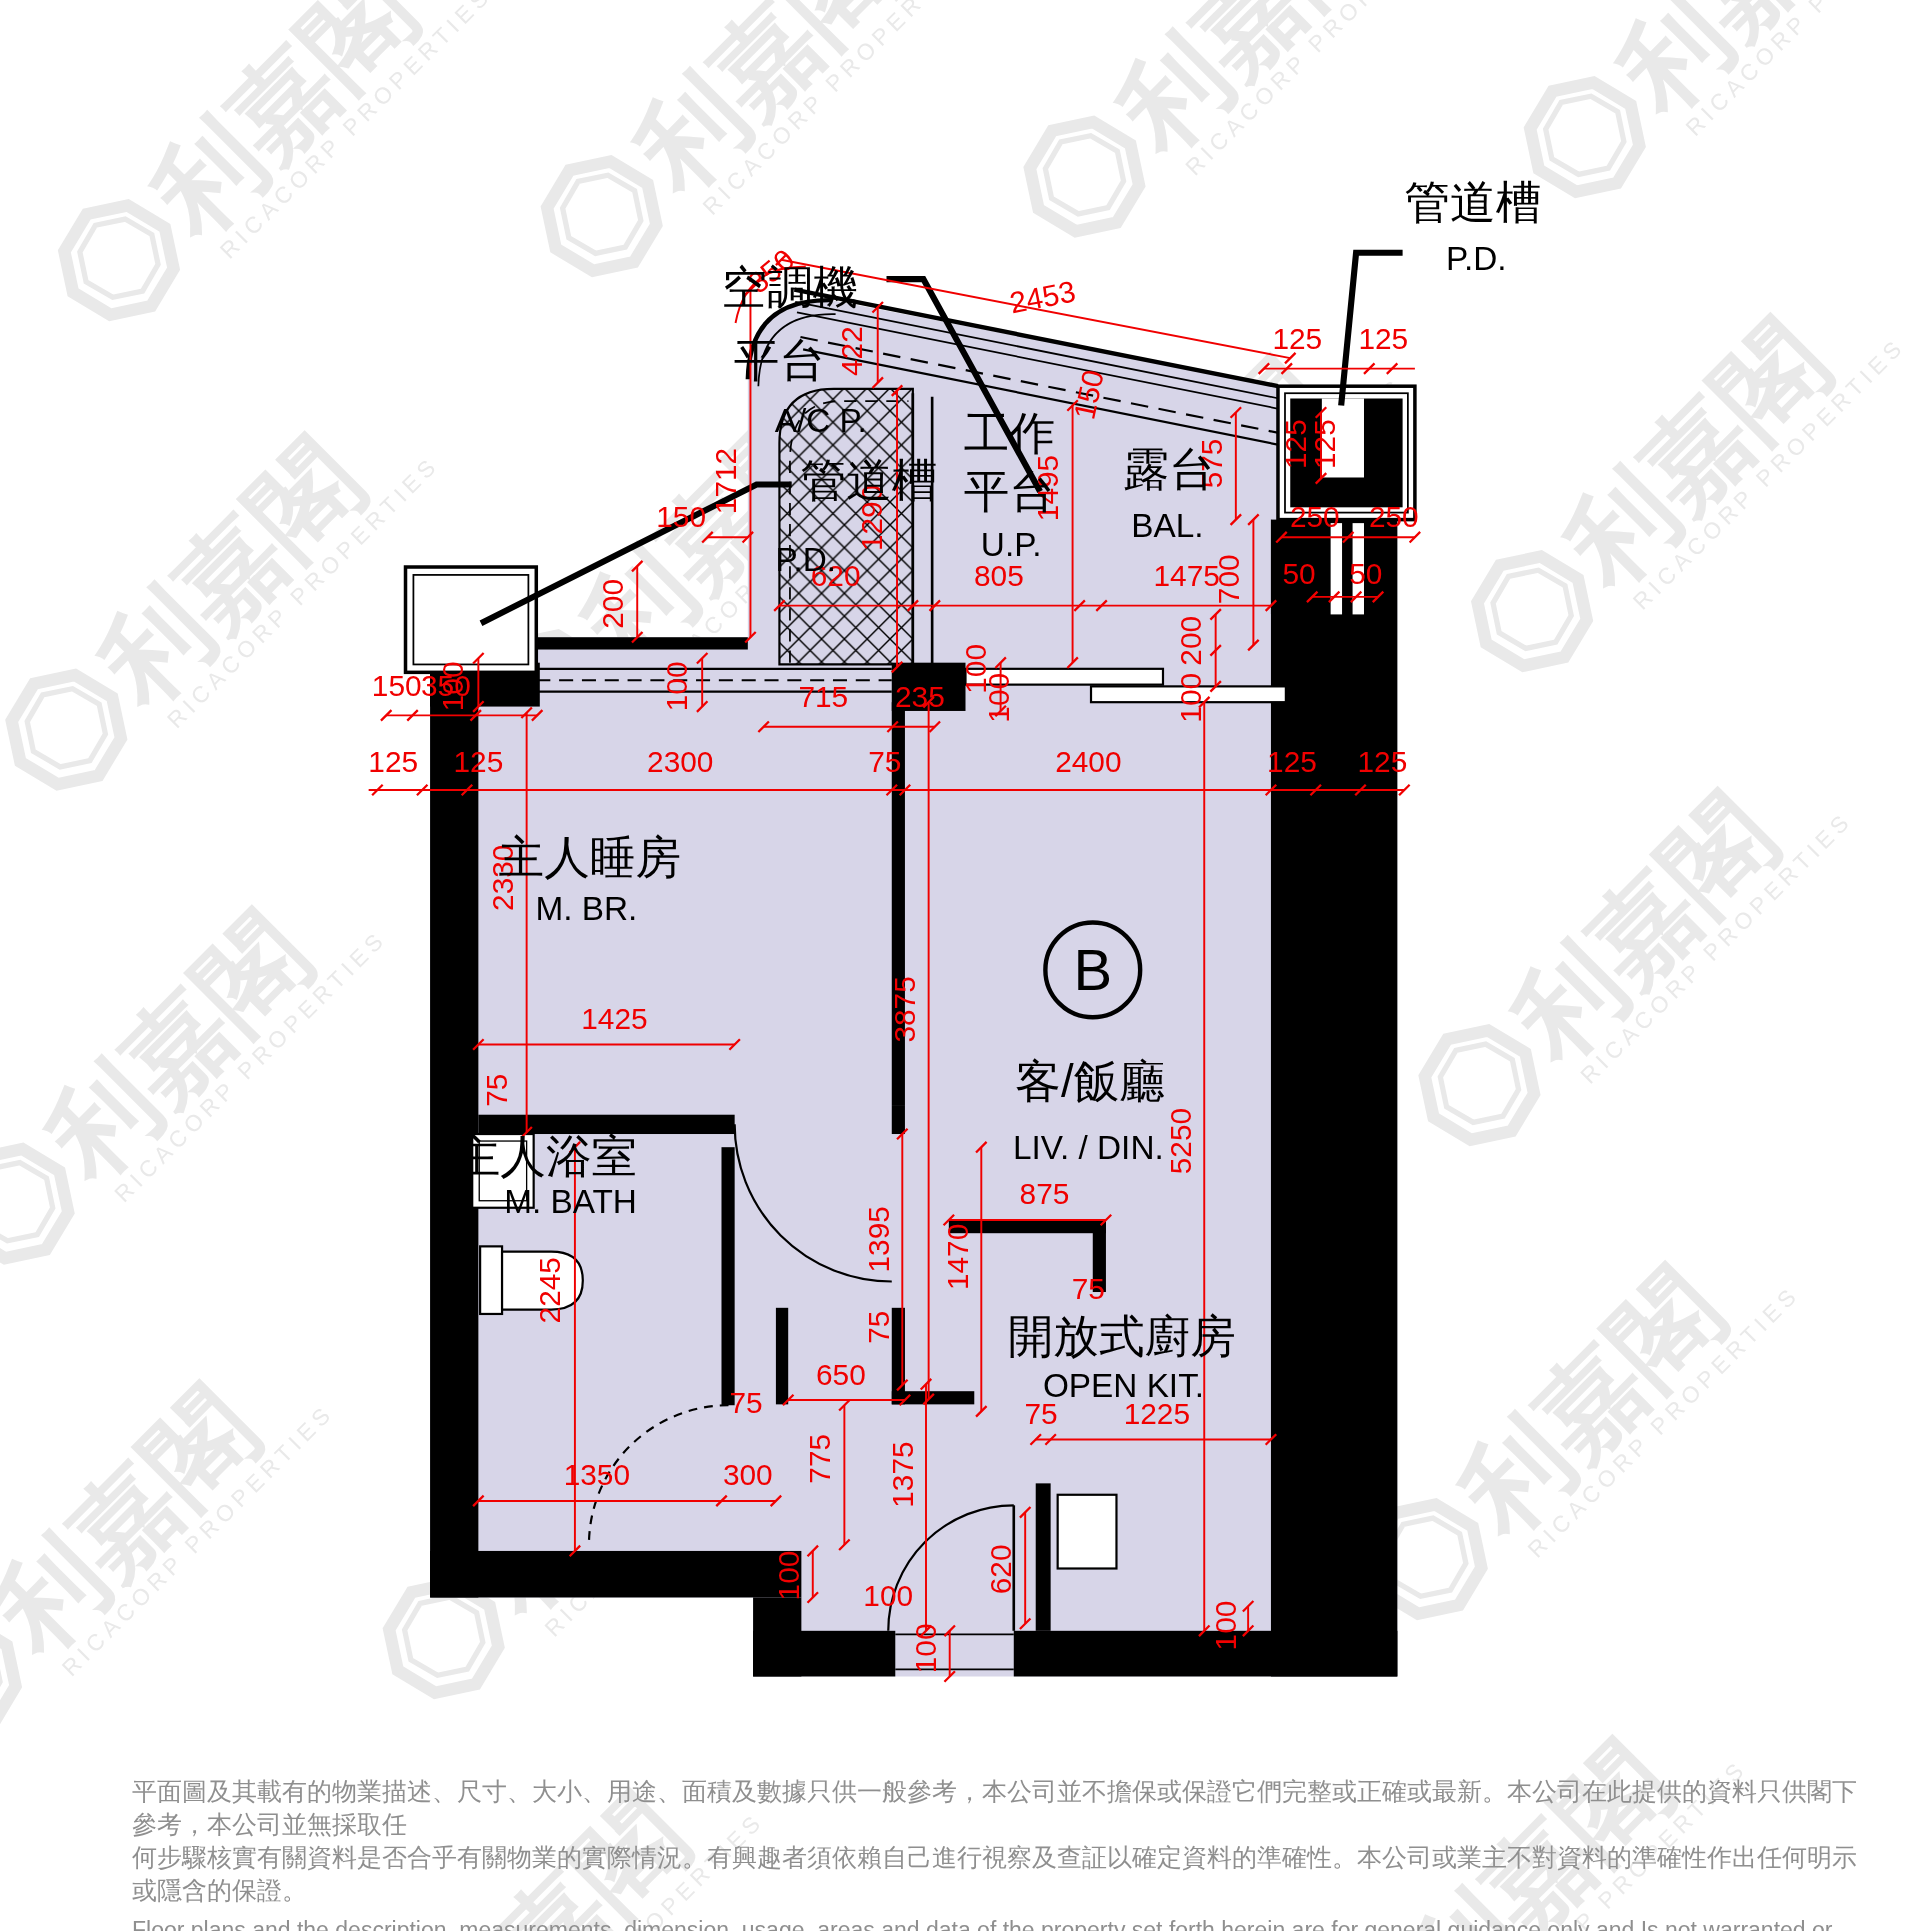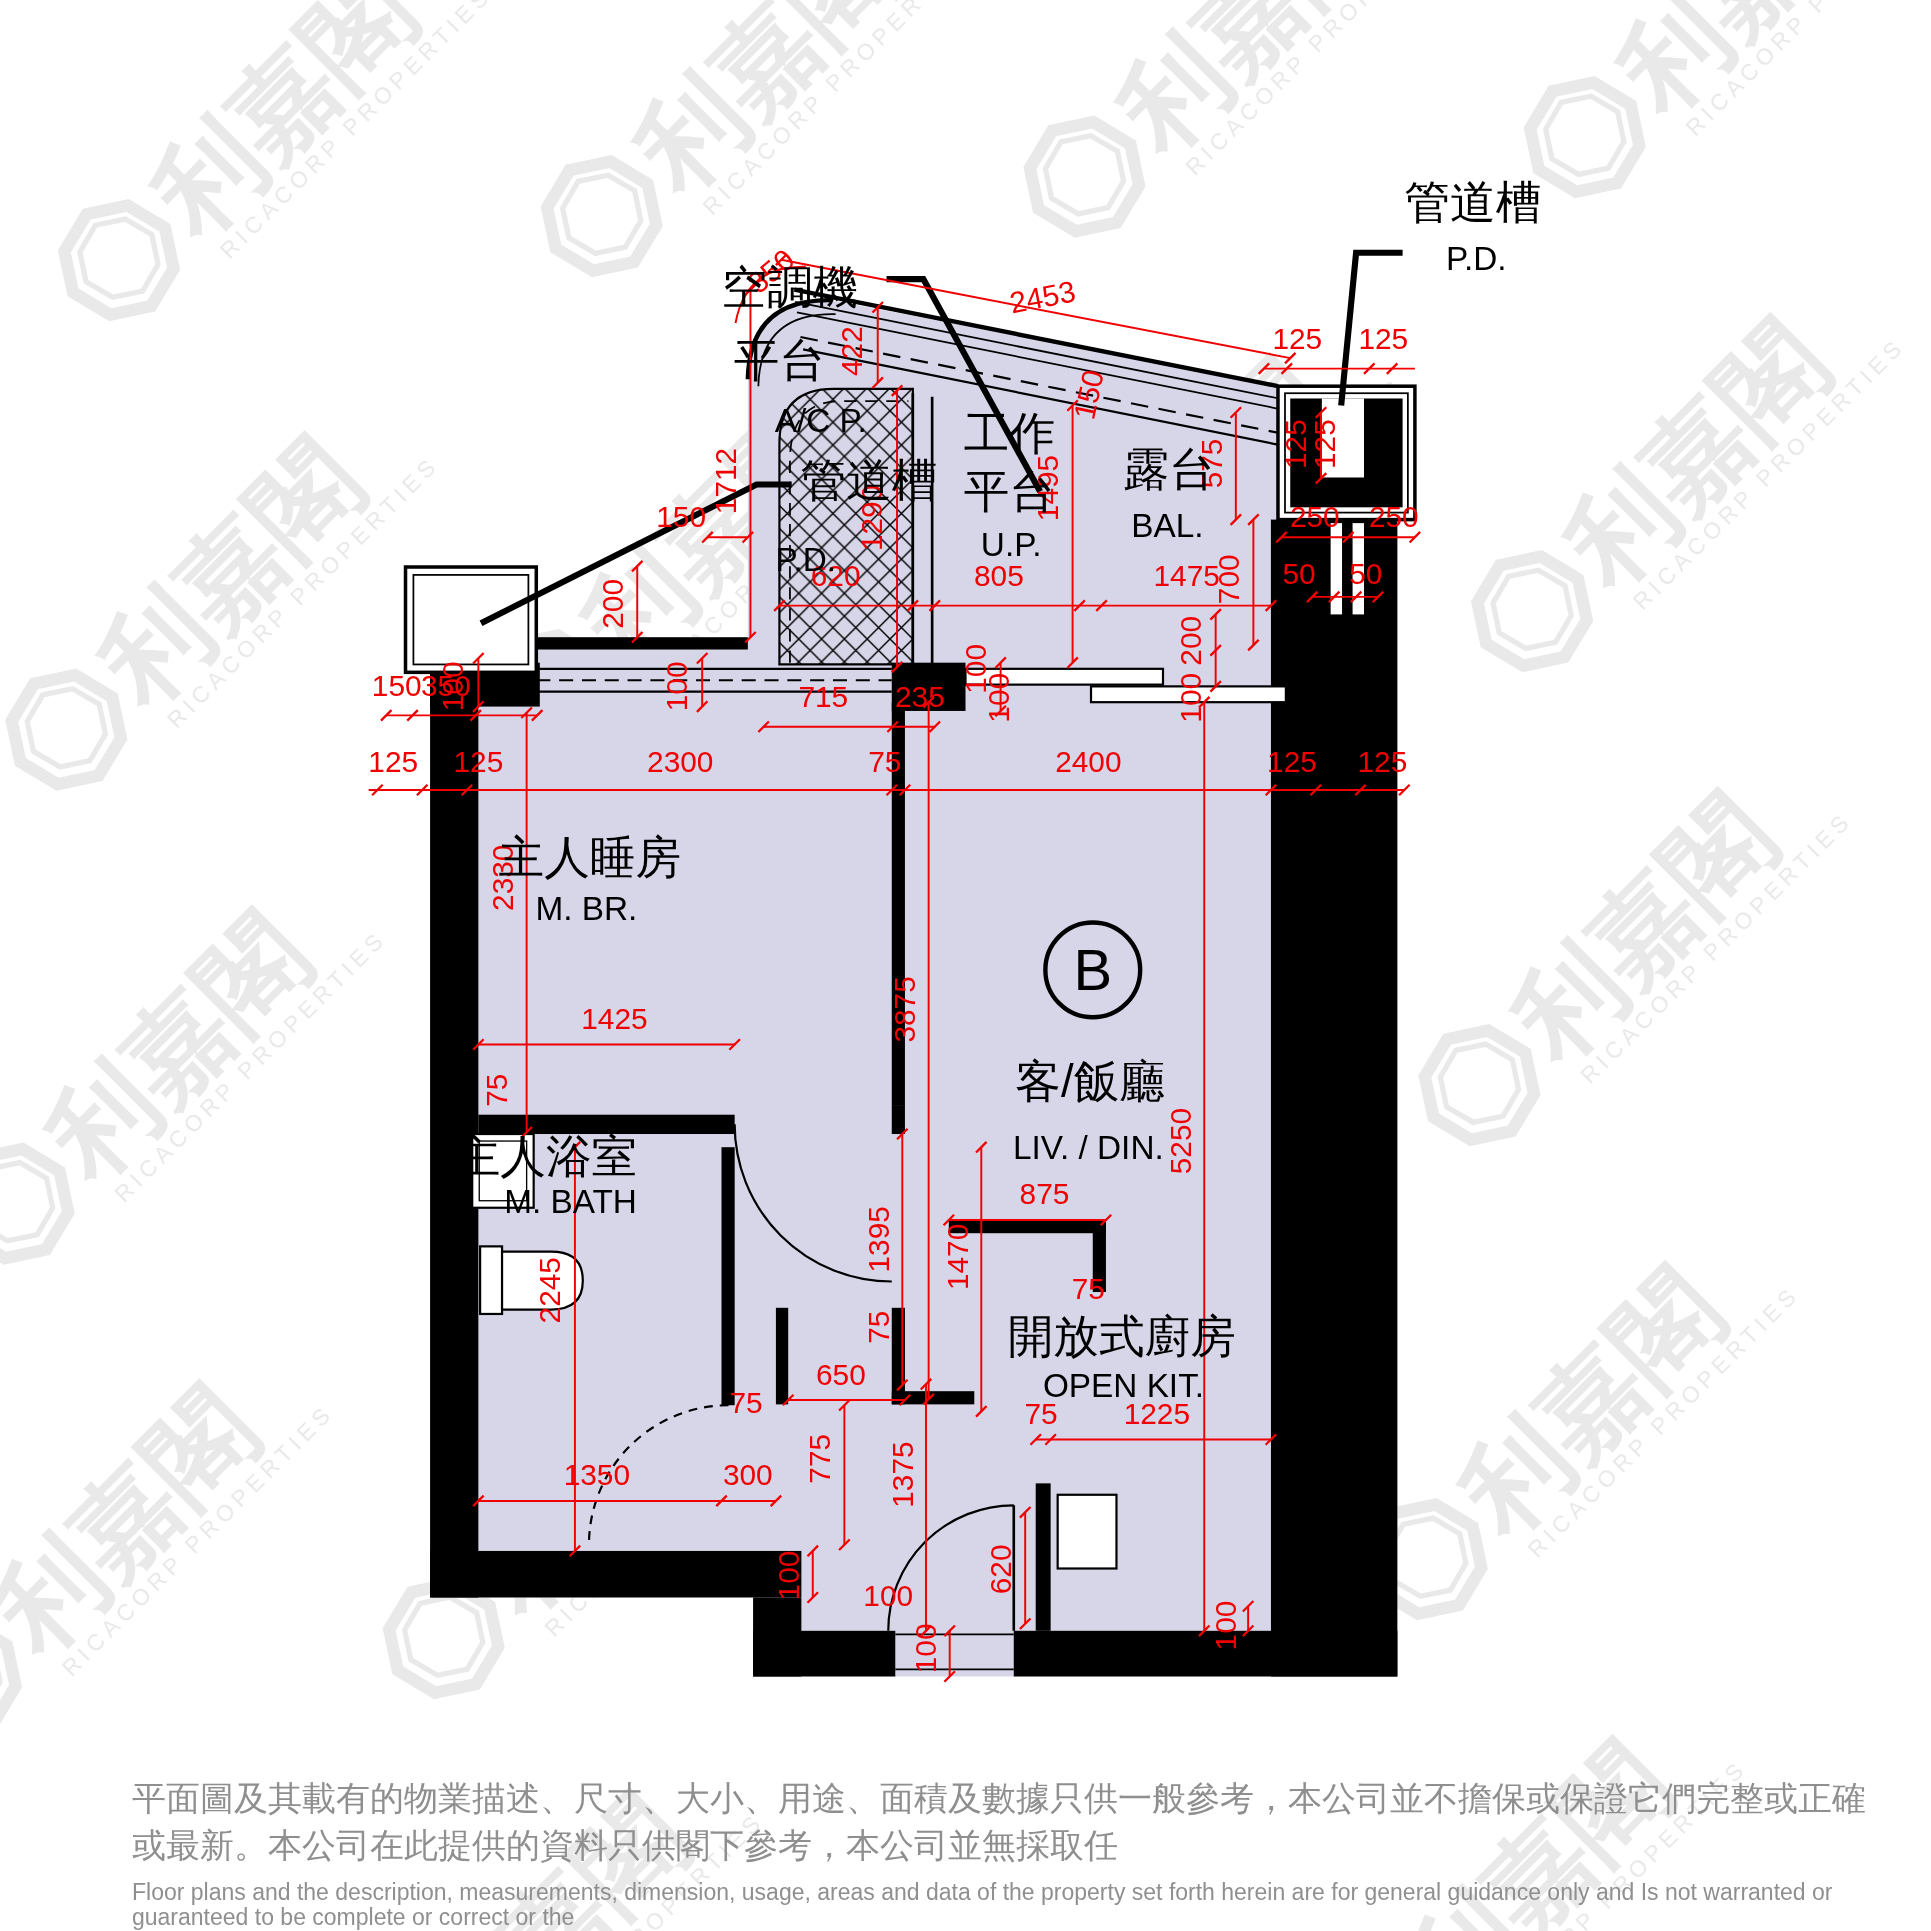--- a/index.html
+++ b/index.html
@@ -6,21 +6,21 @@
   #page{position:relative;width:1931px;height:1931px;background:#fff;overflow:hidden;
         font-family:"Liberation Sans",sans-serif;}
   svg text{user-select:none;}
   .dim{fill:var(--dim-red,#f00);font-size:34px;text-anchor:middle;font-family:"Liberation Sans",sans-serif;}
   .zh{fill:#000;font-size:52px;text-anchor:middle;font-family:"Liberation Sans",sans-serif;}
   .en{fill:#000;font-size:38px;text-anchor:middle;font-family:"Liberation Sans",sans-serif;}
   .wm-zh{fill:var(--watermark-gray,#eaeaea);font-size:120px;font-weight:bold;}
   .wm-en{fill:var(--watermark-gray,#eaeaea);font-size:26px;letter-spacing:6px;}
   #disclaimer{position:absolute;left:132px;top:1775px;width:1747px;color:var(--disclaimer-gray,#8f8f8f);}
   #disclaimer p{margin:0;}
-  #disclaimer .zh-line{font-size:34px;line-height:47px;}
+  #disclaimer .zh-line{font-size:25px;line-height:33px;}
   #disclaimer .en-line{font-size:23px;line-height:25.5px;}
   #disclaimer .gap{height:10.5px;}
 </style>
 </head>
 <body>
 
 <div id="page" style="--dim-red: #f00000; --floor-fill: #d7d5e8; --wall-black: #000000; --disclaimer-gray: #8f8f8f; --watermark-gray: #e9e9e9;">
 
 <svg width="1931" height="1931" viewBox="0 0 2200 2200" xmlns="http://www.w3.org/2000/svg">
 
@@ -293,19 +293,20 @@
 
   <g>
     <circle cx="1245" cy="1105" r="54" fill="none" stroke="#000" stroke-width="5"></circle>
     <text x="1245" y="1128" text-anchor="middle" font-size="66" fill="#000">B</text>
   </g>
 </svg>
 
 
 <div id="disclaimer">
   <p class="zh-line">平面圖及其載有的物業描述、尺寸、大小、用途、面積及數據只供一般參考，本公司並不擔保或保證它們完整或正確或最新。本公司在此提供的資料只供閣下參考，本公司並無採取任</p>
+  <p class="zh-line">何步驟核實有關資料是否合乎有關物業的實際情況。有興趣者須依賴自己進行視察及查証以確定資料的準確性。本公司或業主不對資料的準確性作出任何明示或隱含的保證。</p>
   <div class="gap"></div>
   <p class="en-line">Floor plans and the description, measurements, dimension, usage, areas and data of the property set forth herein are for general guidance only and Is not warranted or guaranteed to be complete or correct or the</p>
 
 </div>
 
 </div>
 
 
 </body></html>

